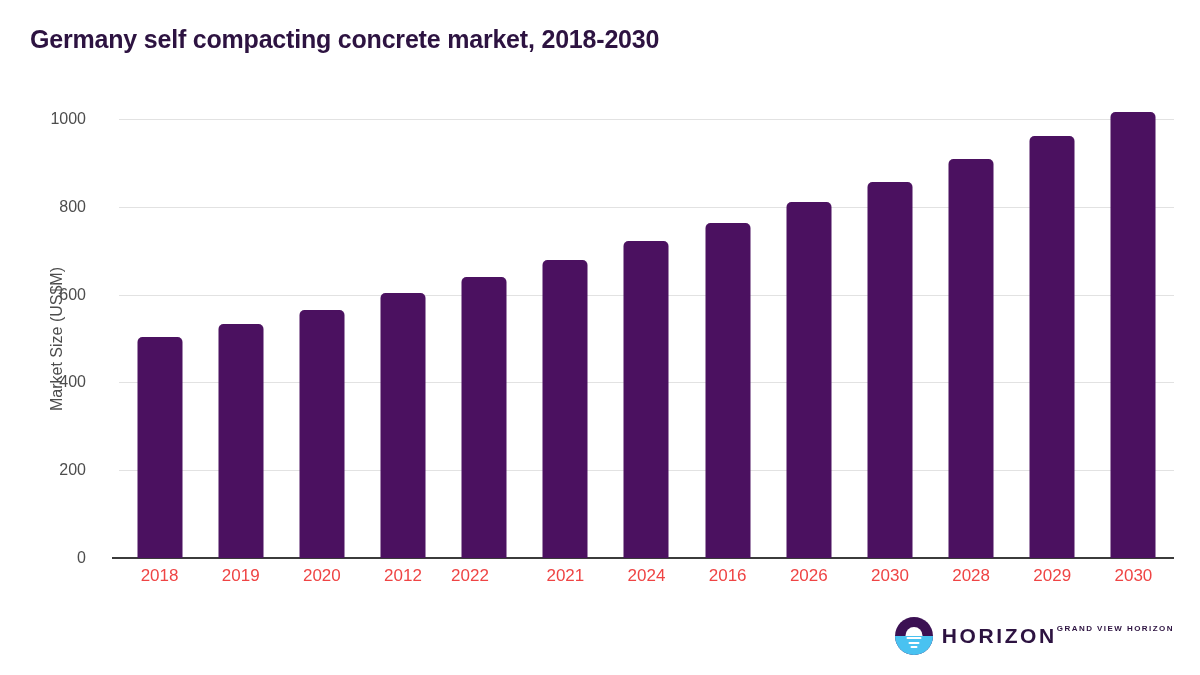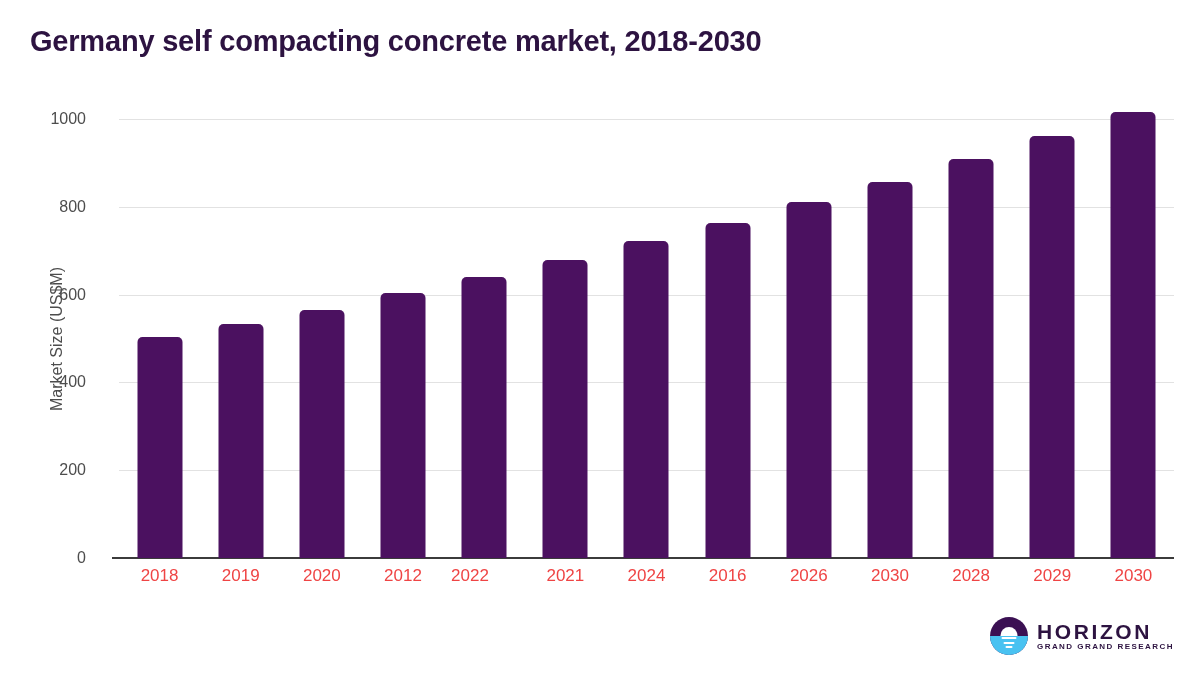--- a/index.html
+++ b/index.html
@@ -14,21 +14,21 @@
     width:1200px; height:675px;
     background:#ffffff;
     border-radius:6px;
     overflow:hidden;
   }
 
   
   #chart-title {
     position:absolute;
     left:30px; top:25px;
-    font-size:29px;
+    font-size:25px;
     font-weight:bold;
     color:#2D1341;
     letter-spacing:-0.2px;
     white-space:nowrap;
   }
 
   
   
   #plot {
     position:absolute;
@@ -145,21 +145,21 @@
     position:absolute;
     left:50%;
     transform:translateX(-50%);
     background:#ffffff;
     height:2px;
     border-radius:1px;
   }
   #logo-mark .ray1 { bottom:41%; width:15px; }
   #logo-mark .ray2 { bottom:30%; width:11px; }
   #logo-mark .ray3 { bottom:19%; width:7px; }
-  #logo-text { display:flex; flex-direction:column; justify-content:center; }
+  #logo-text { display:flex; flex-direction:row; justify-content:center; }
   #logo-word {
     font-size:21px;
     font-weight:bold;
     color:#2D1341;
     letter-spacing:2.6px;
     line-height:1.05;
   }
   #logo-sub {
     font-size:8px;
     font-weight:bold;
@@ -259,17 +259,17 @@
   <div id="logo">
     <div id="logo-mark">
       <div class="water"></div>
       <div class="sun"></div>
       <div class="ray ray1"></div>
       <div class="ray ray2"></div>
       <div class="ray ray3"></div>
     </div>
     <div id="logo-text">
       <div id="logo-word">HORIZON</div>
-      <div id="logo-sub">GRAND GRAND RESEARCH</div>
+      <div id="logo-sub">GRAND VIEW HORIZON</div>
     </div>
   </div>
 
 </div>
 
 </body></html>

